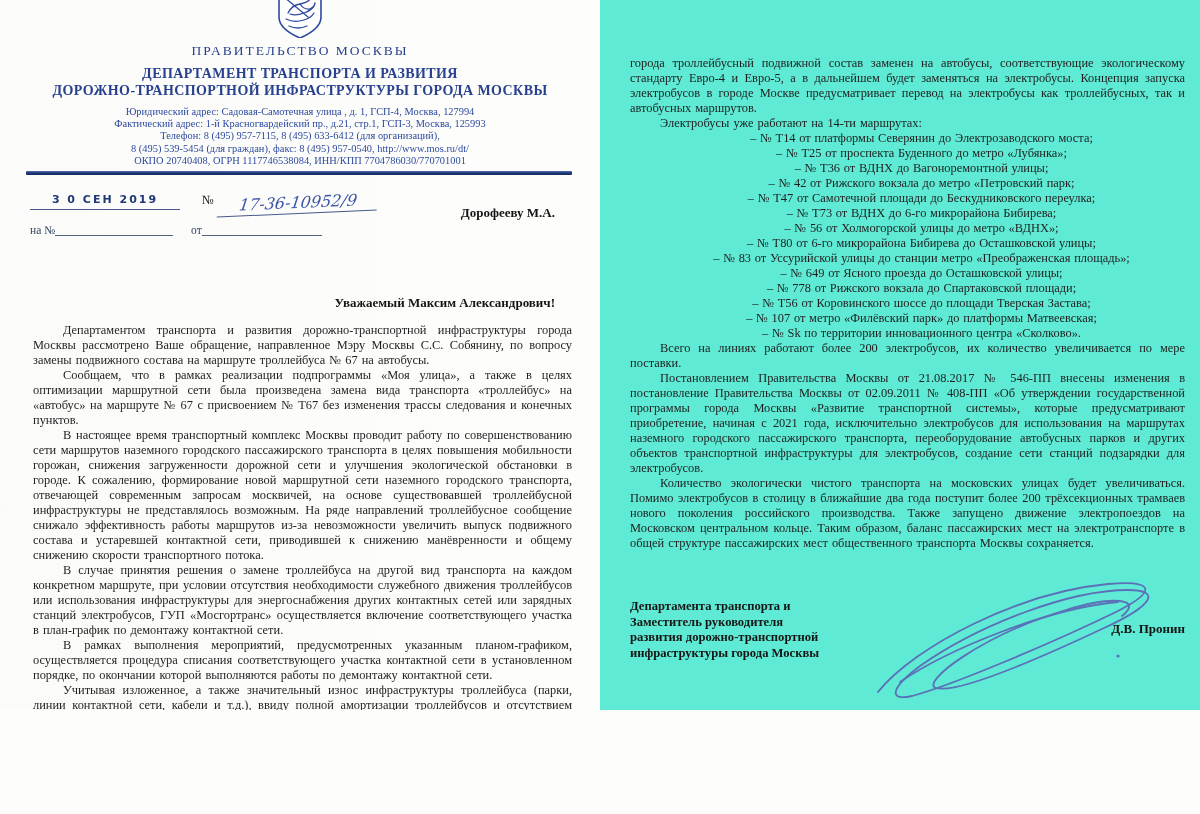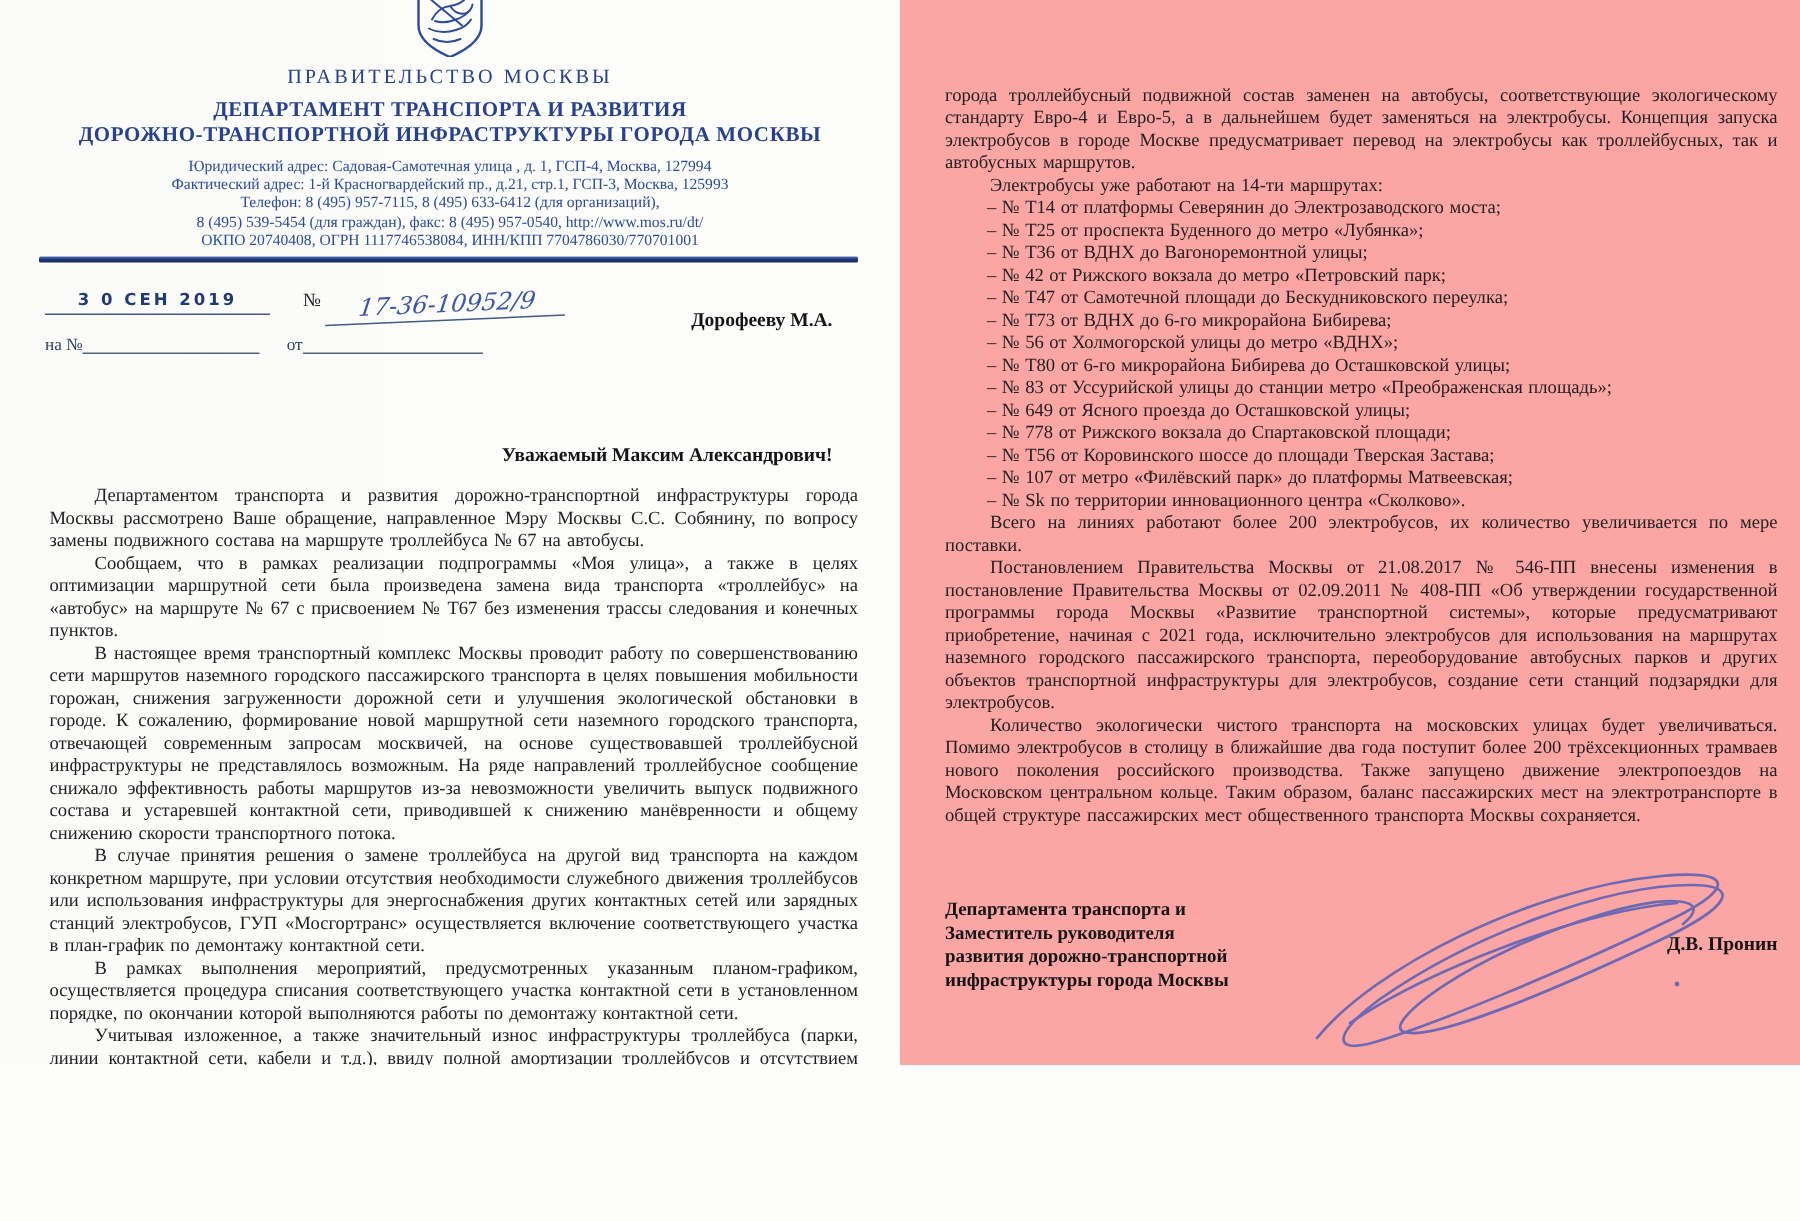--- a/index.html
+++ b/index.html
@@ -15,21 +15,21 @@
   *{margin:0;padding:0;box-sizing:border-box;}
   html,body{width:1200px;height:814px;overflow:hidden;}
   body{
     font-family:"Liberation Serif","DejaVu Serif",serif;
     background:#fff;
     color:var(--ink-black);
   }
   .canvas{position:relative;width:1200px;height:814px;background:var(--paper);}
   .page{position:absolute;top:0;width:600px;height:710px;overflow:hidden;}
   .page-1{left:0;background:linear-gradient(90deg,#fbfbfa 0%,#fdfdfc 100%);}
-  .page-2{left:600px;background:#fca5a5;}
+  .page-2{left:600px;background:#5eead4;}
 
   
   .coat-wrap{width:52px;height:38px;overflow:hidden;margin:0 auto;}
   .coat-wrap svg{display:block;margin-top:-17px;}
   .gov-title{
     margin-top:5px;text-align:center;
     color:var(--header-navy);
     font-size:13.5px;letter-spacing:2px;
   }
   .dept-name{
@@ -92,21 +92,21 @@
     font-size:12.4px;line-height:15px;word-spacing:.08em;
     color:var(--ink-black);
   }
 
   
   .p2-text{margin:56px 15px 0 30px;}
   .para.no-indent{text-indent:0;}
   .routes-list{list-style:none;}
   .route-item{
     margin-left:28px;font-size:12.4px;line-height:15px;
-    text-align:left;word-spacing:.05em;color:var(--ink-black);
+    text-align:center;word-spacing:.05em;color:var(--ink-black);
   }
 
   .sig-block{position:relative;margin:48px 15px 0 30px;height:120px;}
   .sig-title{
     font-weight:bold;font-size:12.6px;line-height:15.5px;color:#151515;max-width:270px;
   }
   .sig-name{
     position:absolute;right:0;top:22px;
     font-weight:bold;font-size:13px;color:#151515;
   }

